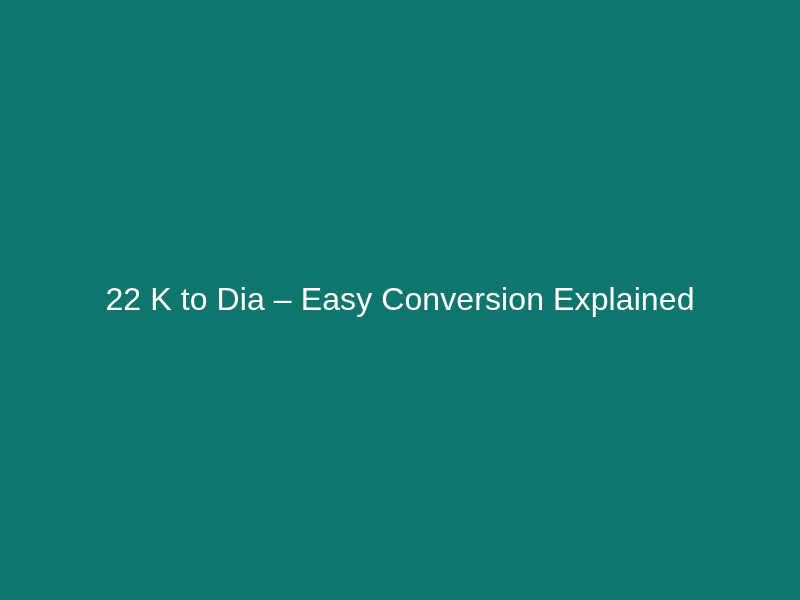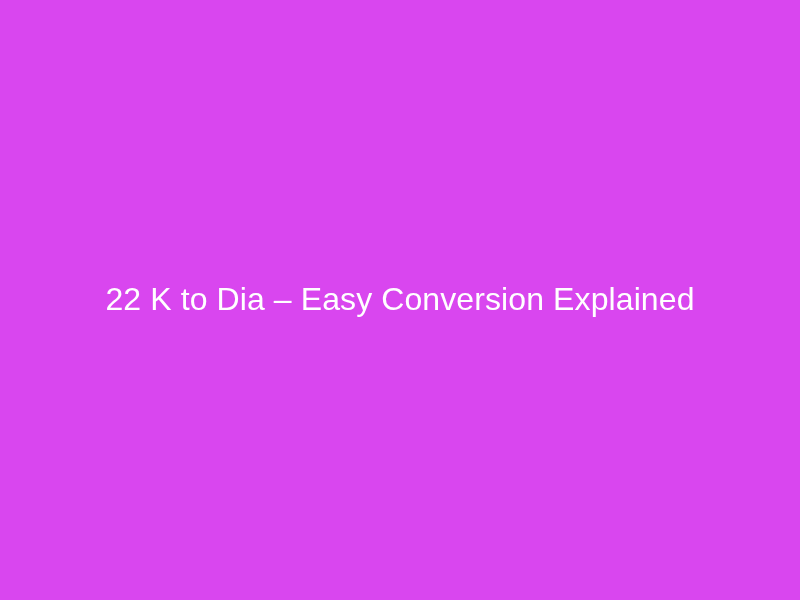--- a/index.html
+++ b/index.html
@@ -15,21 +15,21 @@
     font-family: "Liberation Sans", sans-serif;
     background: #ffffff;
   }
 
   
   .card {
     position: relative;
     box-sizing: border-box;
     width: 800px;
     height: 600px;
-    background-color: #d946ef;
+    background-color: #0f766e;
     display: flex;
     align-items: center;
     justify-content: center;
     padding: 0 72px;
   }
 
   .card-title {
     margin: 0;
     color: #ffffff;
     font-family: "Liberation Sans", sans-serif;

